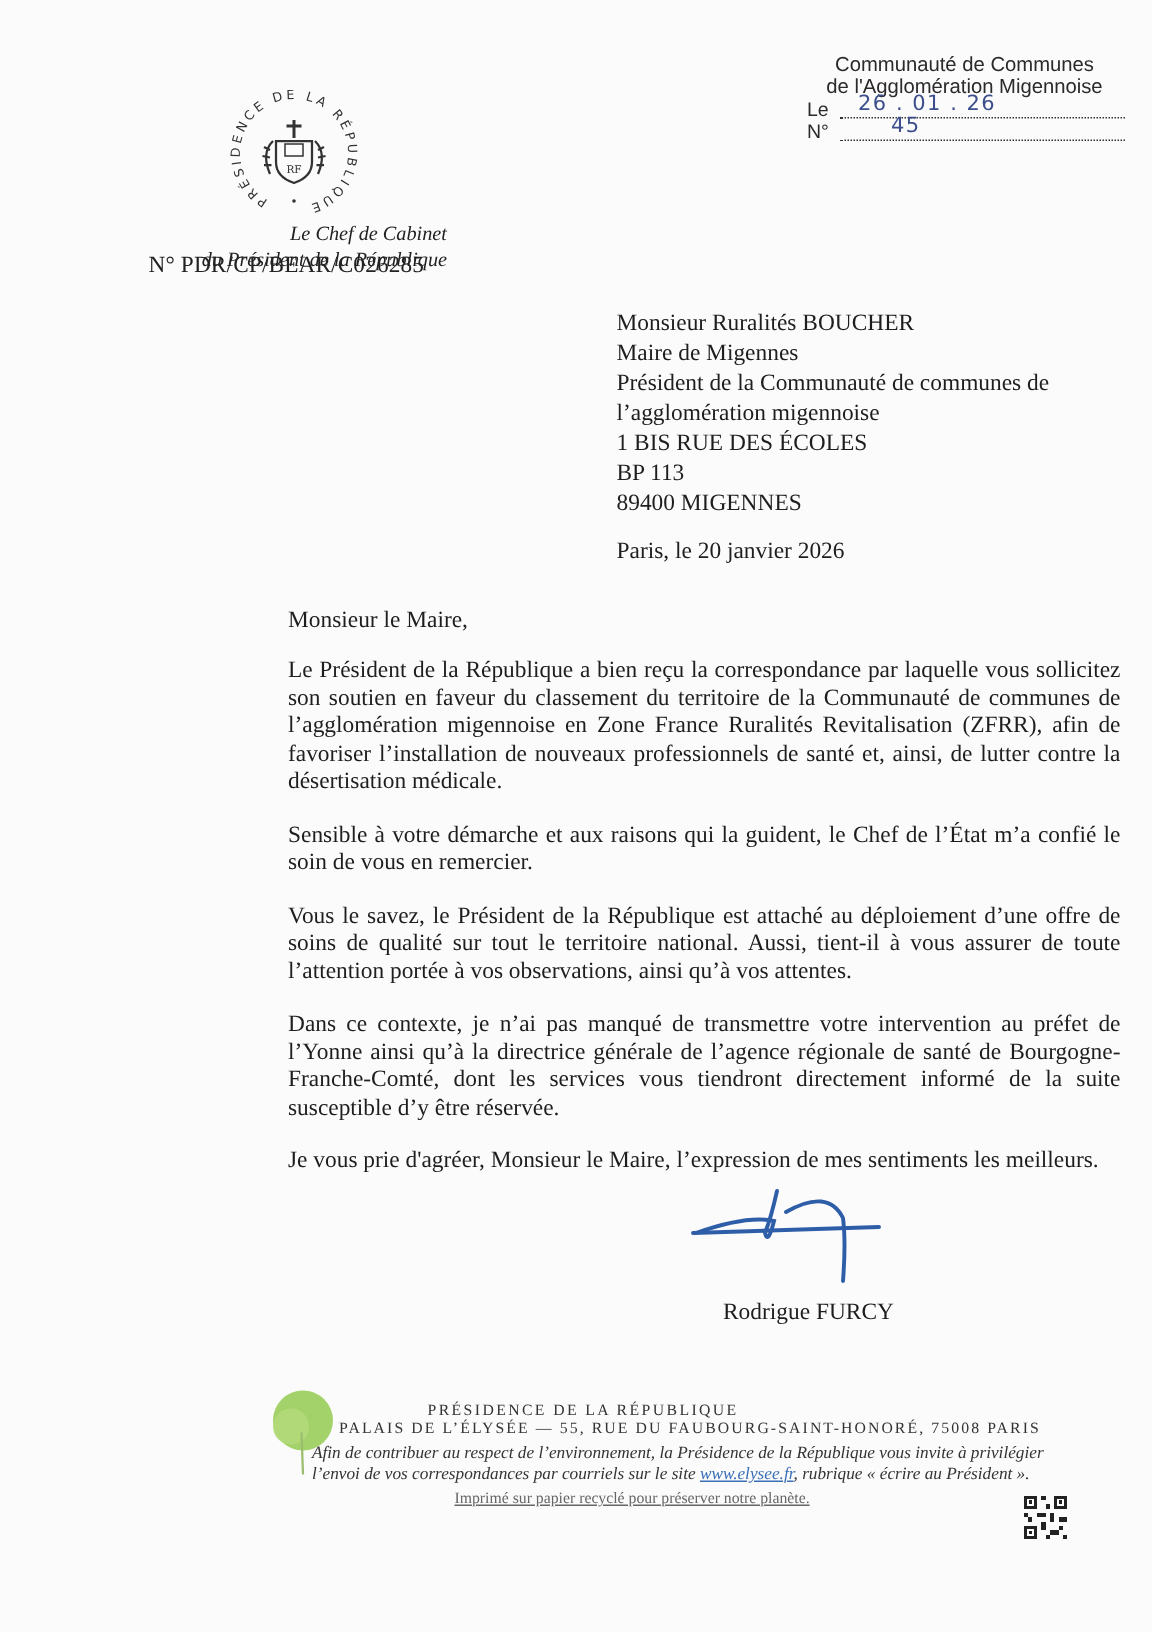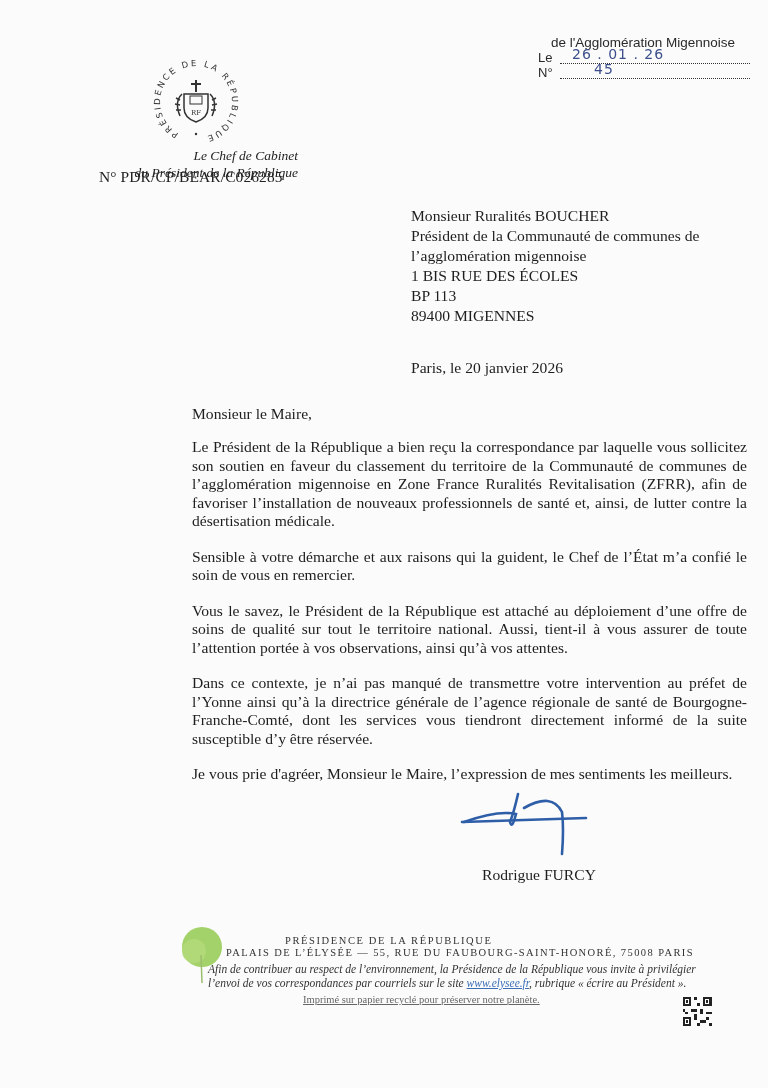--- a/index.html
+++ b/index.html
@@ -82,35 +82,37 @@
   </svg>
 </div>
 
 <div class="abs cabinet">
   <div>Le Chef de Cabinet</div>
   <div>du Président de la République</div>
 </div>
 <div class="abs ref">N° PDR/CP/BEAR/C026285</div>
 
 <div class="abs stamp">
+  <div class="c">Communauté de Communes</div>
   <div class="c">de l'Agglomération Migennoise</div>
   <div class="row">
     <span class="lbl">Le</span>
     <span class="dots"></span>
     <span class="hand" style="left:34px">26 . 01 . 26</span>
   </div>
   <div class="row">
     <span class="lbl">N°</span>
     <span class="dots"></span>
     <span class="hand" style="left:56px">45</span>
   </div>
 </div>
 
 <div class="abs address">
   <div>Monsieur Ruralités BOUCHER</div>
+  <div>Maire de Migennes</div>
   <div>Président de la Communauté de communes de</div>
   <div>l’agglomération migennoise</div>
   <div>1 BIS RUE DES ÉCOLES</div>
   <div>BP 113</div>
   <div>89400 MIGENNES</div>
 </div>
 
 <div class="abs date">Paris, le 20 janvier 2026</div>
 
 <div class="abs salutation">Monsieur le Maire,</div>

